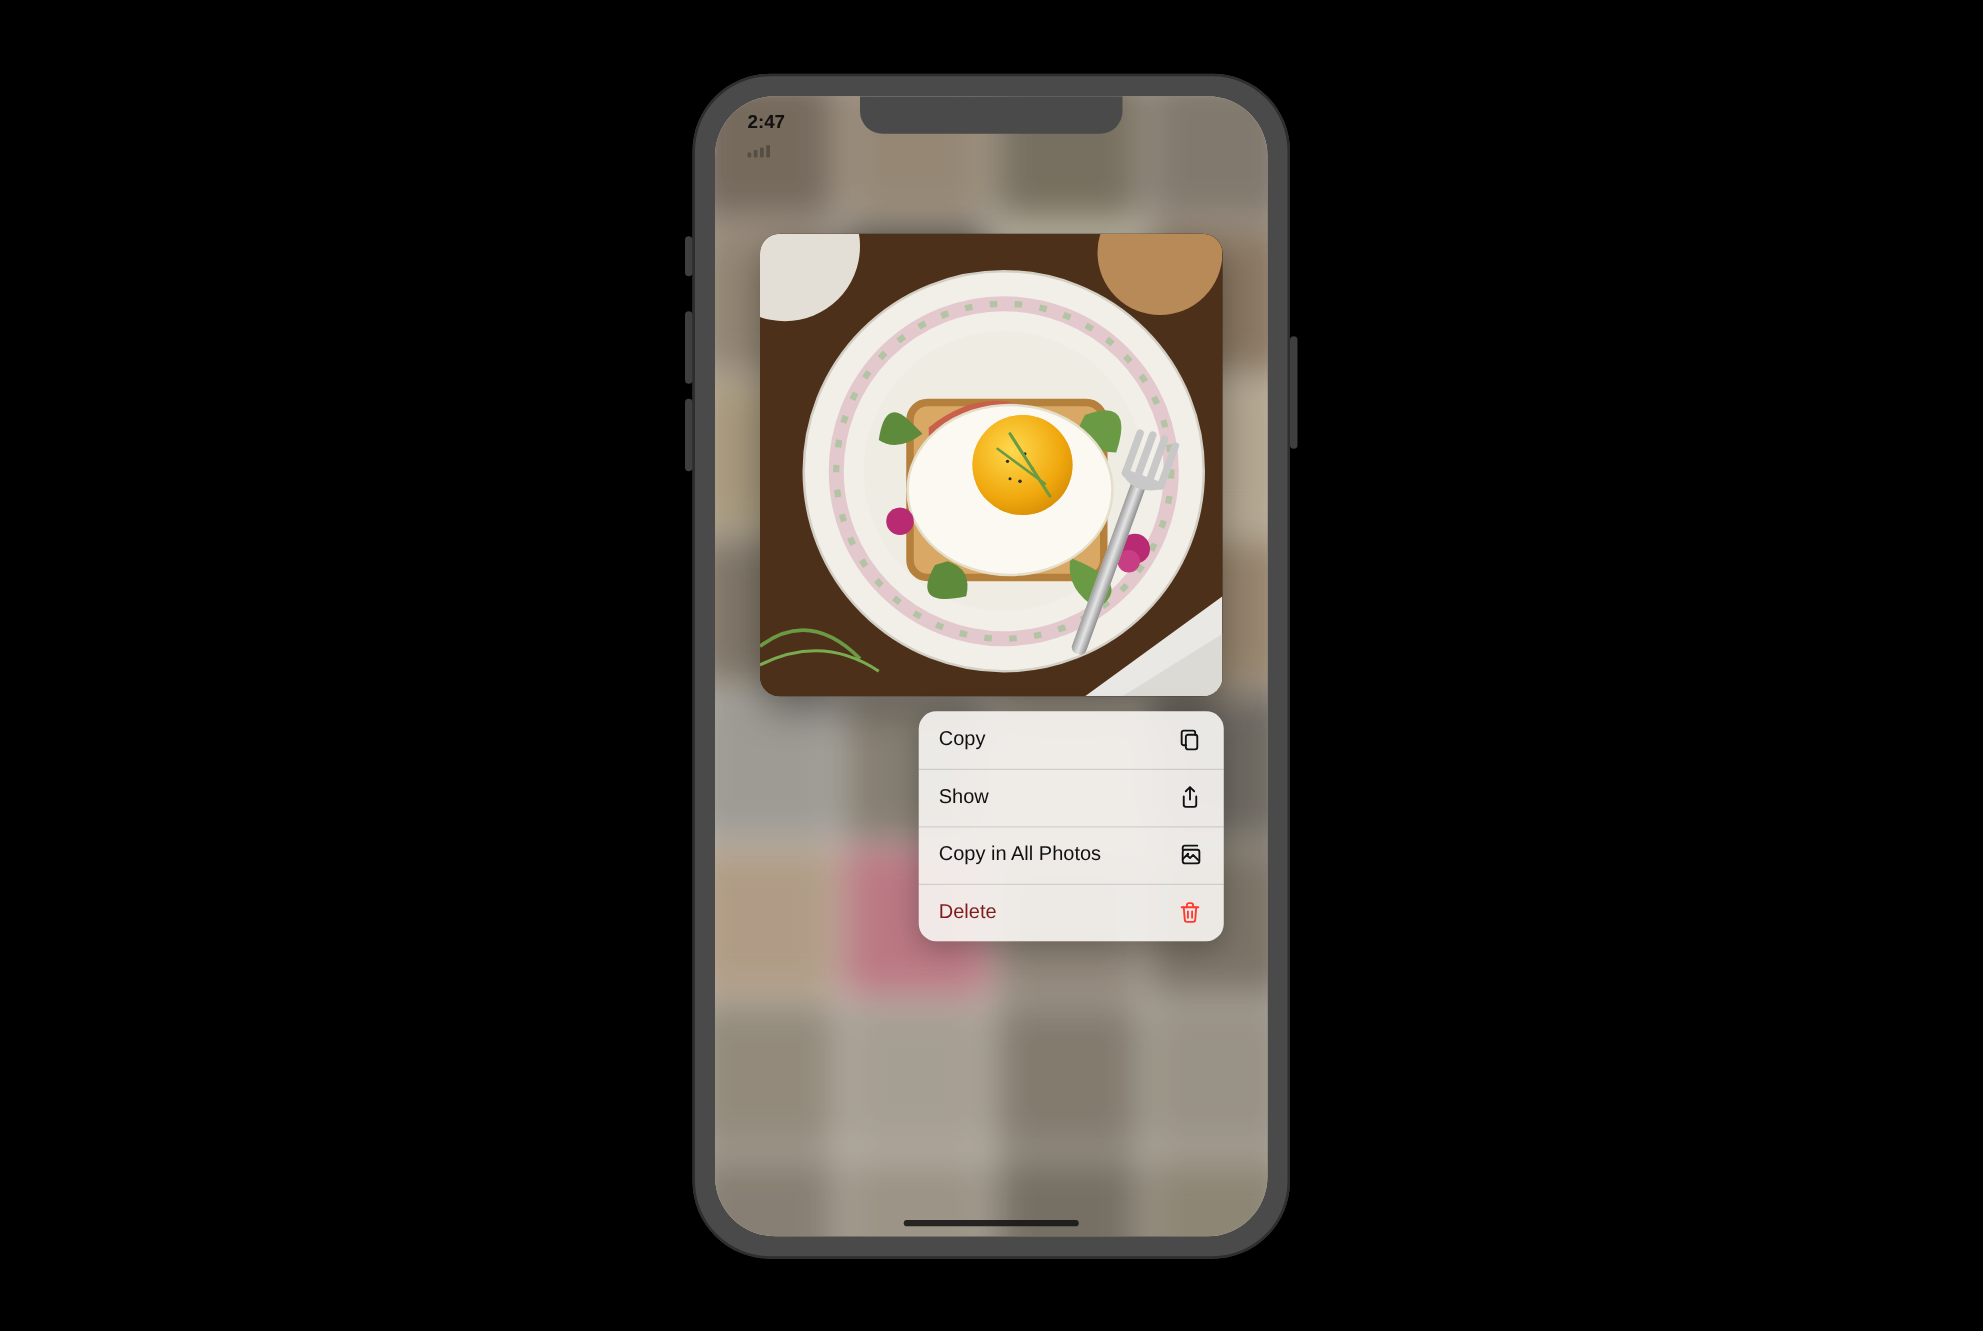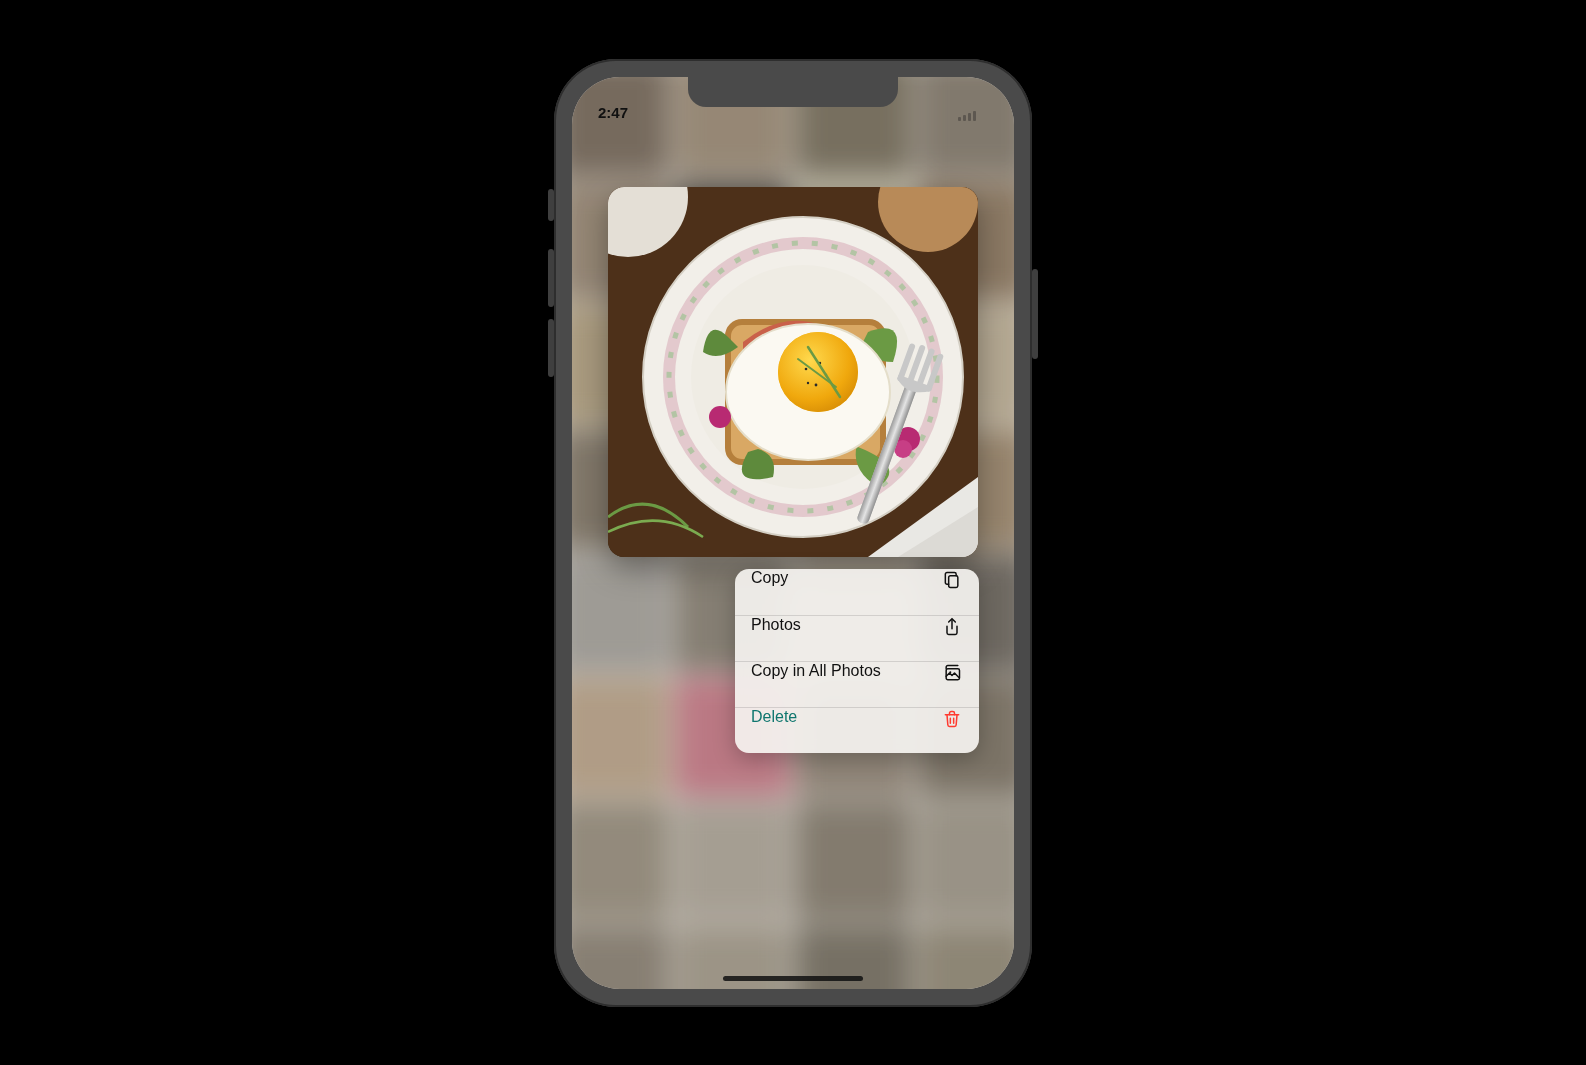--- a/index.html
+++ b/index.html
@@ -107,24 +107,25 @@
     z-index: 30;
   }
 
   
   .statusbar {
     position: absolute;
     top: 0; left: 0; right: 0;
     height: 44px;
     display: flex;
     justify-content: space-between;
-    align-items: flex-end;
+    align-items: flex-start;
     padding: 0 26px;
     z-index: 25;
     color: #101010;
+    flex-direction: column;
   }
   .sb-time { font-size: 15px; font-weight: 600; padding-top:12px;}
   .sb-right { display:flex; align-items:center; gap:6px; padding-top:10px;}
   .sb-signal { display:flex; gap:2px; align-items:flex-end;}
   .sb-signal i { display:block; width:3px; background:#1a1a1a; border-radius:1px;}
   .sb-signal i:nth-child(1){height:4px; opacity:0.35;}
   .sb-signal i:nth-child(2){height:6px; opacity:0.35;}
   .sb-signal i:nth-child(3){height:8px; opacity:0.35;}
   .sb-signal i:nth-child(4){height:10px; opacity:0.35;}
   .sb-wifi svg, .sb-batt svg { display:block; }
@@ -155,30 +156,31 @@
     top:492px; left:163px; width:244px;
     background: rgba(245,243,240,0.92);
     border-radius:14px;
     z-index:10;
     overflow:hidden;
     box-shadow: 0 6px 22px rgba(0,0,0,0.25);
     backdrop-filter: blur(6px);
   }
   .menu-item {
     display:flex;
+    align-items:center;
     justify-content:space-between;
     height:46px;
     padding:0 16px;
     font-size:16px;
     color:#111;
     border-top:1px solid rgba(0,0,0,0.12);
     cursor:pointer;
   }
   .menu-item:first-child { border-top:none; }
-  .menu-item.destructive { color:#0f766e; }
+  .menu-item.destructive { color:#7f1d1d; }
   .menu-item .mi-icon { width:22px; height:22px; display:flex; align-items:center; justify-content:center; }
   .menu-item .mi-icon svg { width:20px; height:20px; }
 </style>
 </head>
 <body>
 
 <div class="phone">
   <div class="btn-side btn-mute"></div>
   <div class="btn-side btn-vol1"></div>
   <div class="btn-side btn-vol2"></div>
@@ -336,21 +338,21 @@
         <span>Copy</span>
         <span class="mi-icon">
           <svg viewBox="0 0 24 24" fill="none" stroke="#111" stroke-width="1.8" stroke-linejoin="round" stroke-linecap="round">
             <rect x="8" y="7" width="11" height="14" rx="2"></rect>
             <path d="M8 17H6a2 2 0 0 1-2-2V5a2 2 0 0 1 2-2h9a2 2 0 0 1 2 2v2"></path>
           </svg>
         </span>
       </div>
 
       <div class="menu-item">
-        <span>Photos</span>
+        <span>Show</span>
         <span class="mi-icon">
           <svg viewBox="0 0 24 24" fill="none" stroke="#111" stroke-width="1.8" stroke-linejoin="round" stroke-linecap="round">
             <path d="M12 3v11"></path>
               <path d="M8 6l4-4 4 4"></path>
             <path d="M6 11v8a2 2 0 0 0 2 2h8a2 2 0 0 0 2-2v-8"></path>
           </svg>
         </span>
       </div>
 
 

